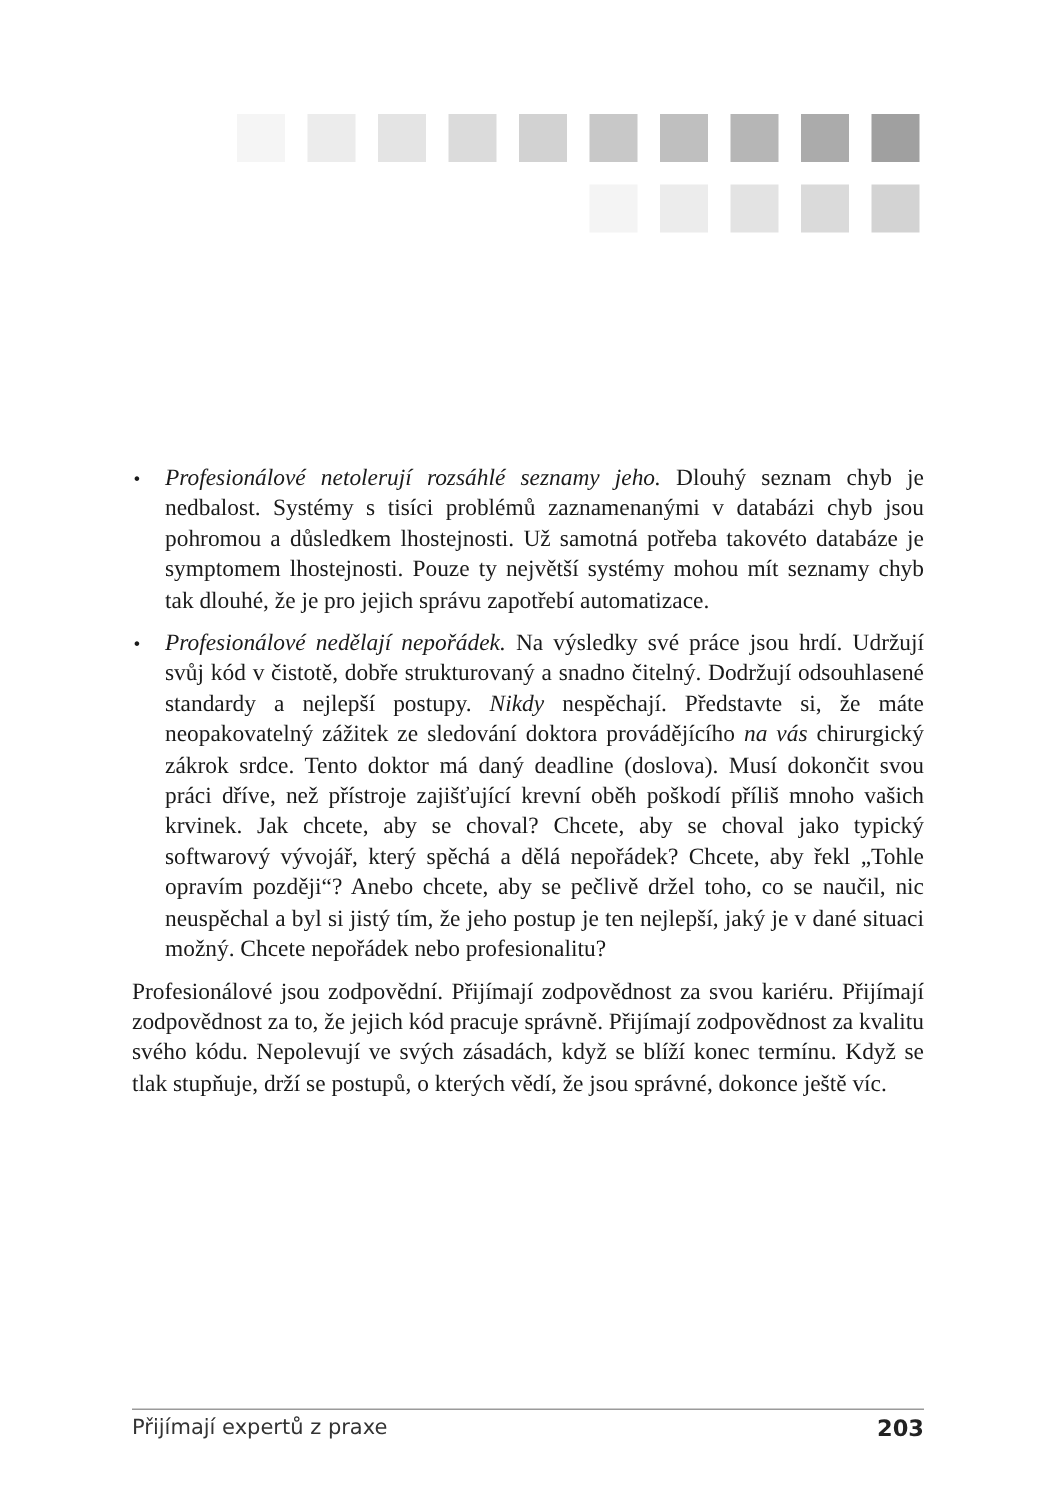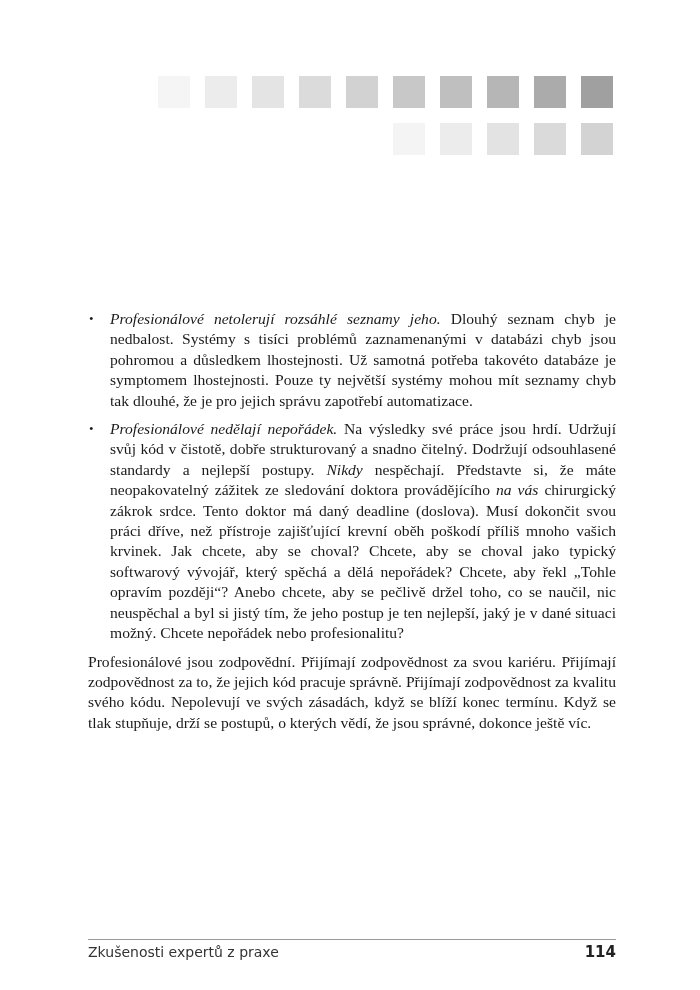--- a/index.html
+++ b/index.html
@@ -58,14 +58,14 @@
     </li>
     <li>
       <span class="bullet">•</span>
       <em>Profesionálové nedělají nepořádek.</em><span> Na výsledky své práce jsou hrdí. Udržují svůj kód v čistotě, dobře strukturovaný a snadno čitelný. Dodržují odsouhla­sené standardy a nejlepší postupy. </span><em>Nikdy</em><span> nespěchají. Představte si, že máte neopakovatelný zážitek ze sledování doktora provádějícího </span><em>na vás</em><span> chirurgic­ký zákrok srdce. Tento doktor má daný deadline (doslova). Musí dokončit svou práci dříve, než přístroje zajišťující krevní oběh poškodí příliš mnoho vašich krvinek. Jak chcete, aby se choval? Chcete, aby se choval jako typický softwarový vývojář, který spěchá a dělá nepořádek? Chcete, aby řekl „Tohle opravím později“? Anebo chcete, aby se pečlivě držel toho, co se naučil, nic neuspěchal a byl si jistý tím, že jeho postup je ten nejlepší, jaký je v dané situaci možný. Chcete nepořádek nebo profesionalitu?</span>
     </li>
   </ul>
   <p class="para">Profesionálové jsou zodpovědní. Přijímají zodpovědnost za svou kariéru. Přijí­mají zodpovědnost za to, že jejich kód pracuje správně. Přijímají zodpovědnost za kvalitu svého kódu. Nepolevují ve svých zásadách, když se blíží konec ter­mínu. Když se tlak stupňuje, drží se postupů, o kterých vědí, že jsou správné, dokonce ještě víc.</p>
 </div>
 
 <div class="rule"></div>
-<div class="footer-title">Zkušenosti expertů z praxe</div>
-<div class="page-number">114</div>
+<div class="footer-title">Přijímají expertů z praxe</div>
+<div class="page-number">203</div>
 
 </body></html>

